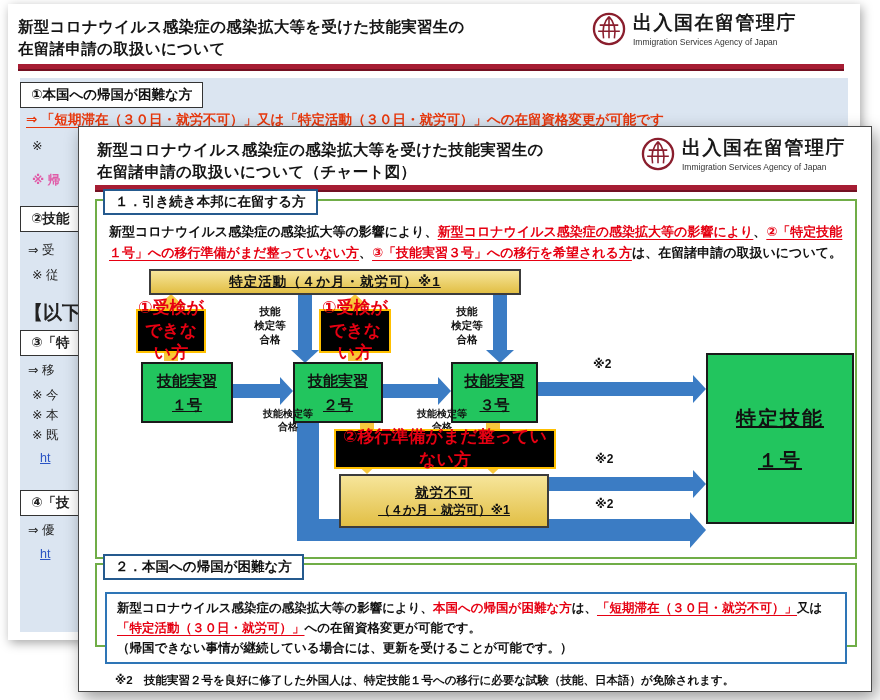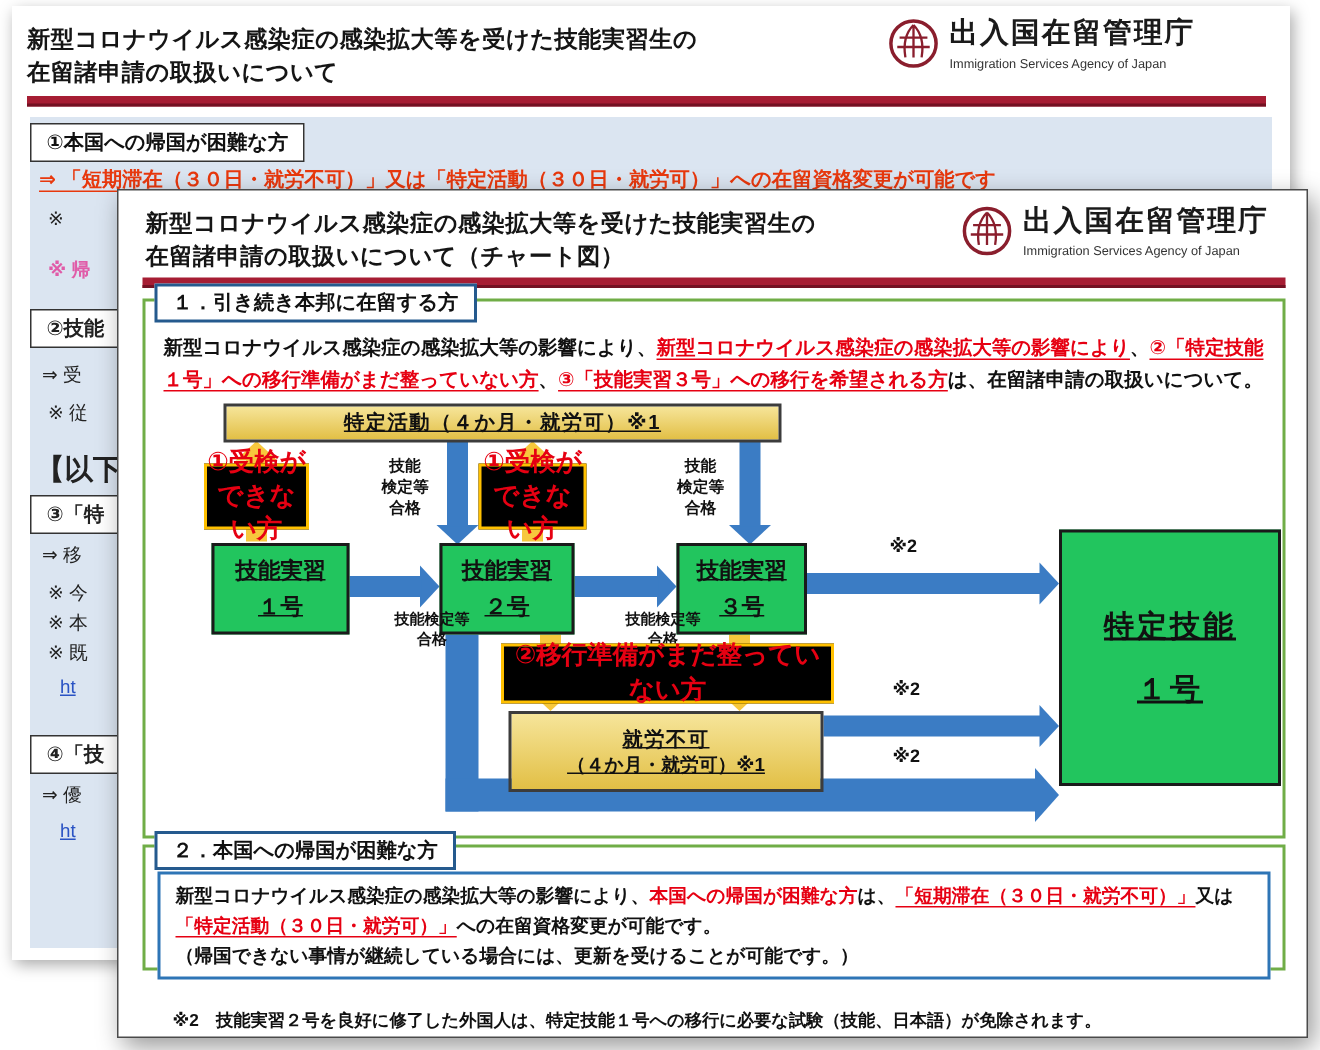--- a/index.html
+++ b/index.html
@@ -191,21 +191,21 @@
         <div>技能検定等</div>
         <div>合格</div>
       </div>
       <div class="ref2" style="left:498px;top:100px;">※2</div>
       <div class="ref2" style="left:500px;top:195px;">※2</div>
       <div class="ref2" style="left:500px;top:240px;">※2</div>
     </div>
 
     <div class="g-container" style="left:16px;top:436px;width:762px;height:84px;"></div>
     <div class="sec-label" style="left:24px;top:427px;">２．本国への帰国が困難な方</div>
-    <div class="s2box" style="left:26px;top:454px;width:742px;">
+    <div class="s2box" style="left:26px;top:465px;width:742px;">
       <div><span>新型コロナウイルス感染症の感染拡大等の影響により、</span><span class="red-b">本国への帰国が困難な方</span><span>は、</span><span class="red-u">「短期滞在（３０日・就労不可）」</span><span>又は</span><span class="red-u">「特定活動（３０日・就労可）」</span><span>への在留資格変更が可能です。</span></div>
       <div>（帰国できない事情が継続している場合には、更新を受けることが可能です。）</div>
     </div>
 
     <div class="note" style="left:36px;top:546px;">※2　技能実習２号を良好に修了した外国人は、特定技能１号への移行に必要な試験（技能、日本語）が免除されます。</div>
   </section>
 
 </div>
 
 </body></html>

